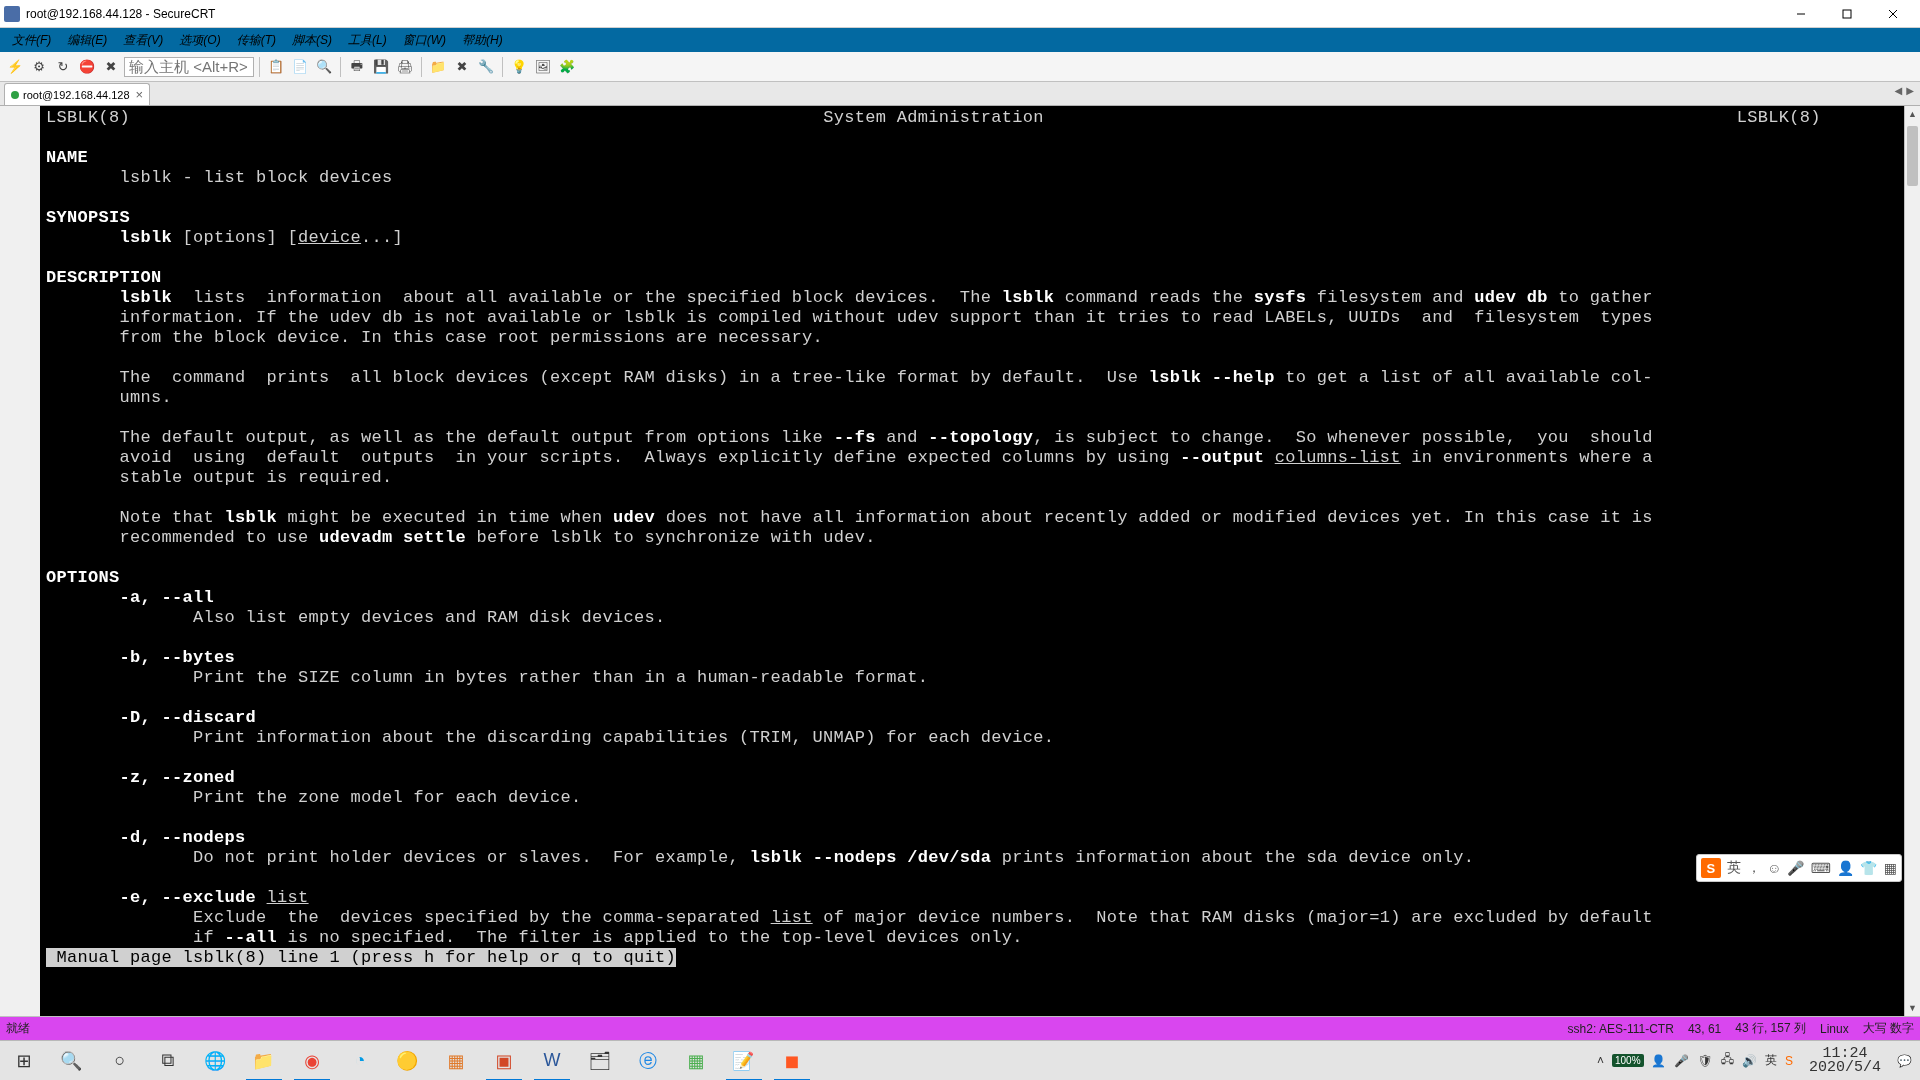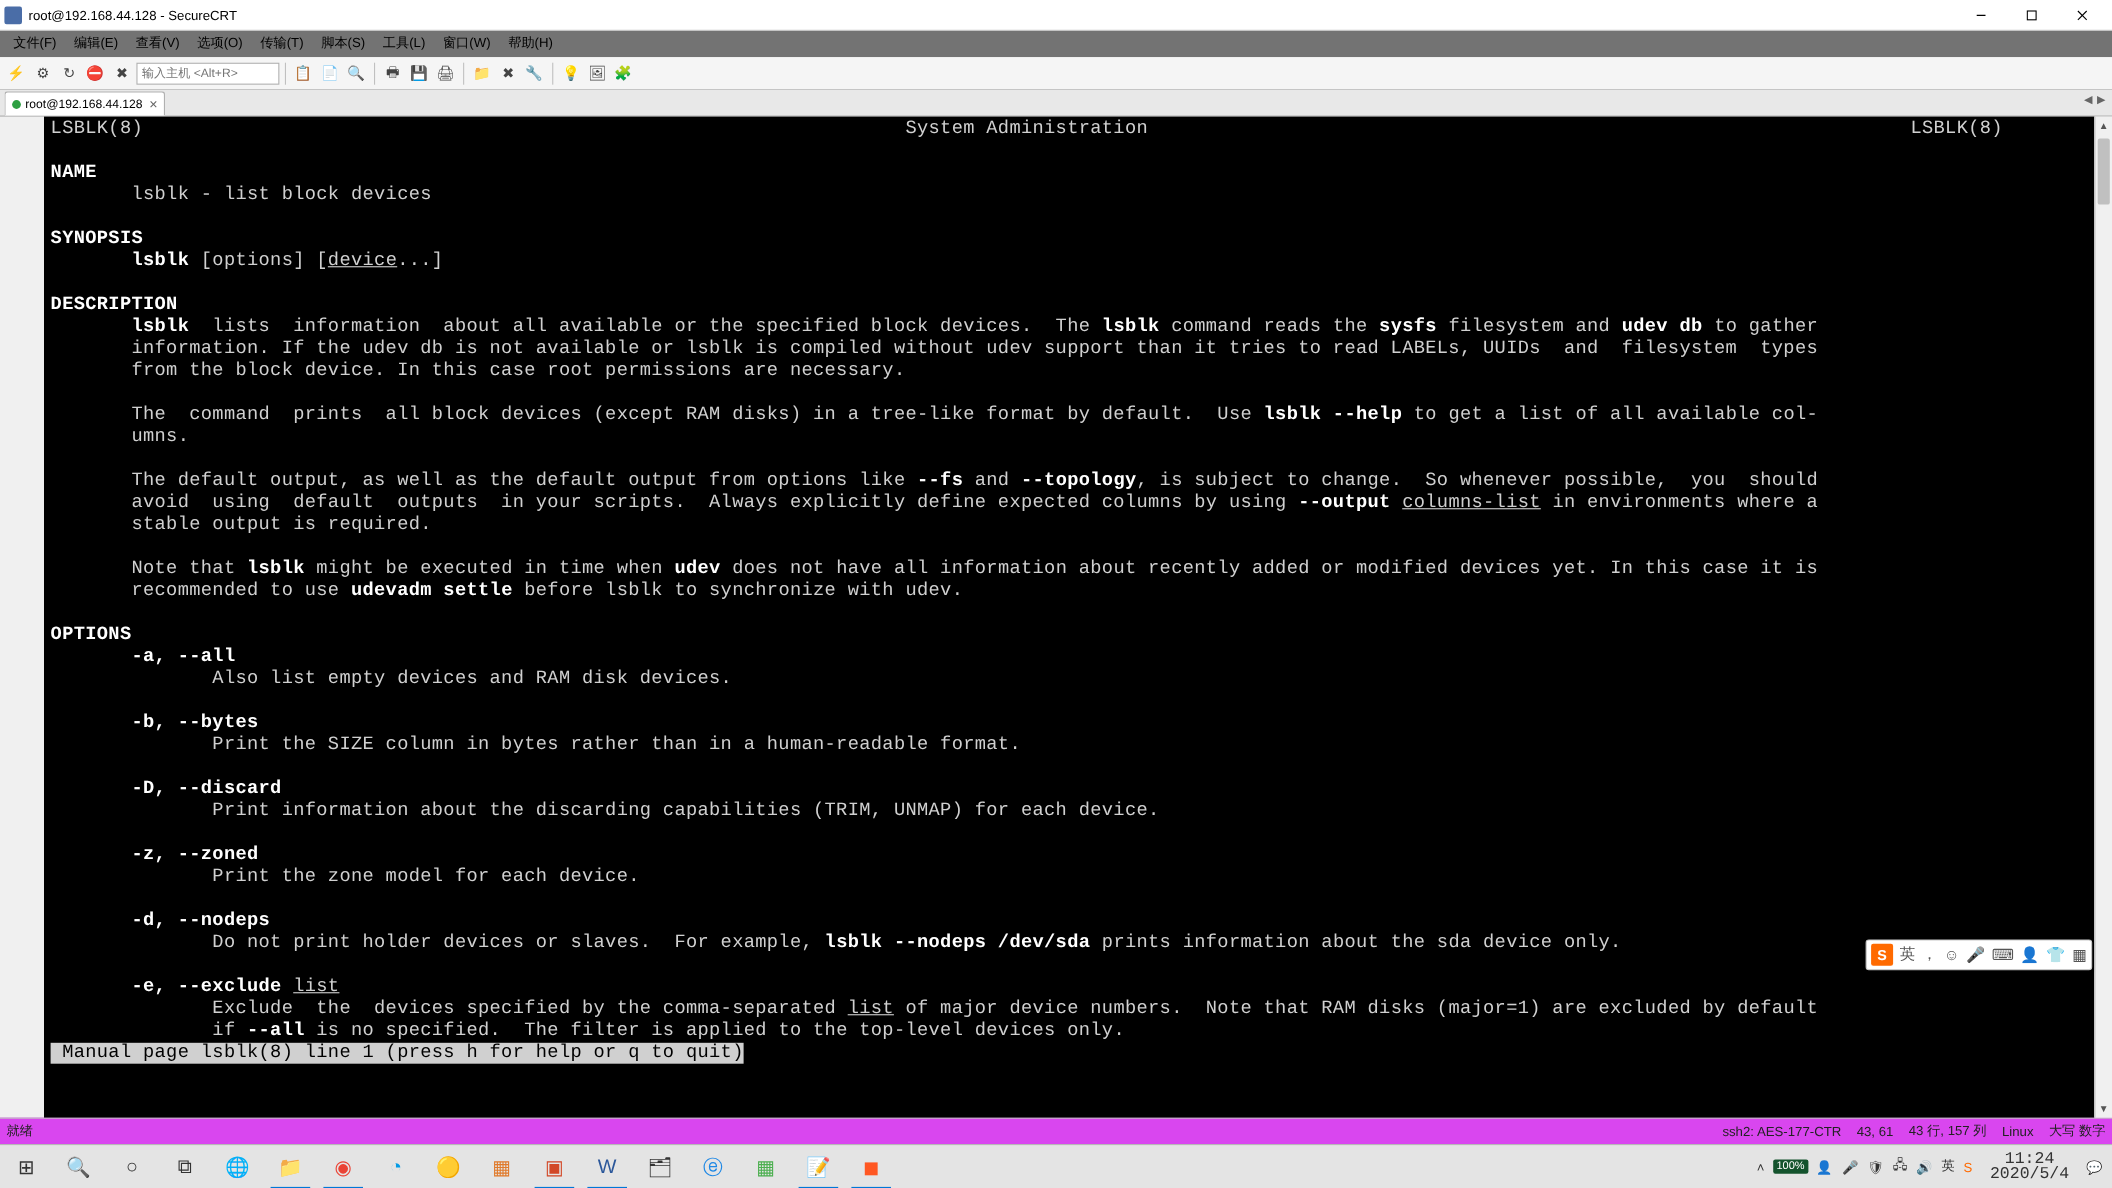--- a/index.html
+++ b/index.html
@@ -6,28 +6,28 @@
 body { font-family: "Segoe UI", Tahoma, sans-serif; font-size: 12px; background: #f0f0f0; width: 1920px; height: 1080px; overflow: hidden; position: relative; }
 
 
 .titlebar { height: 28px; background: #fff; display: flex; align-items: center; padding: 0 4px; border-bottom: 1px solid #d0d0d0; justify-content: flex-end; }
 .titlebar .app-icon { width: 16px; height: 16px; background: #4a6da7; border-radius: 2px; margin-right: 6px; display:inline-block; }
 .titlebar .title { flex: 1; font-size: 12px; color: #000; }
 .titlebar .win-controls { display: flex; }
 .titlebar .win-btn { width: 46px; height: 28px; display: flex; align-items: center; justify-content: center; color: #000; }
 
 
-.menubar { height: 24px; background: #737373; display: flex; align-items: flex-start; padding: 0 4px; font-size: 12px; }
+.menubar { height: 24px; background: #0369a1; display: flex; align-items: flex-end; padding: 0 4px; font-size: 12px; font-style: italic; }
 .menubar .menu-item { padding: 3px 8px; cursor: default; }
 
 
 .toolbar { height: 30px; background: #f5f5f5; border-bottom: 1px solid #c0c0c0; display: flex; align-items: center; padding: 0 4px; gap: 2px; }
 .tb-btn { width: 22px; height: 22px; display: flex; align-items: center; justify-content: center; border: 1px solid transparent; border-radius: 2px; font-size: 13px; color:#444; }
 .tb-sep { width: 1px; height: 20px; background: #c0c0c0; margin: 0 3px; }
-.tb-input { height: 20px; width: 130px; border: 1px solid #b0b0b0; padding: 0 4px; font-size: 11px; color: #888; background:#fff; }
+.tb-input { height: 20px; width: 130px; border: 1px solid #b0b0b0; padding: 0 4px; font-size: 15px; color: #888; background:#fff; }
 
 
 .tabbar { height: 24px; background: #e8e8e8; display: flex; align-items: flex-end; padding: 0 4px; border-bottom: 1px solid #b0b0b0; position:relative;}
 .tab { height: 22px; background: #fff; border: 1px solid #b0b0b0; border-bottom: none; border-radius: 3px 3px 0 0; display: flex; align-items: center; padding: 0 6px; font-size: 11px; gap: 4px; }
 .tab .dot { width: 8px; height: 8px; border-radius: 50%; background: #2ea043; display:inline-block;}
 .tab .close { color: #666; font-size: 13px; margin-left:2px; }
 .tabbar .nav-arrows { position:absolute; right:4px; top:3px; display:flex; gap:0; font-size:10px; color:#666;}
 .tabbar .nav-arrows span{padding:0 2px;}
 
 
@@ -182,21 +182,21 @@
   <div class="scrollbar">
     <div class="arrow up">▲</div>
     <div class="thumb"></div>
     <div class="arrow down">▼</div>
   </div>
 </div>
 
 <div class="statusbar">
   <span>就绪</span>
   <span class="spacer"></span>
-  <span>ssh2: AES-177-CTR</span>
+  <span>ssh2: AES-111-CTR</span>
   <span>43, 61</span>
   <span>43 行, 157 列</span>
   <span>Linux</span>
   <span>大写 数字</span>
 </div>
 
 <div class="ime-bar">
   <span class="sogou">S</span>
   <span>英</span>
   <span>，</span>

